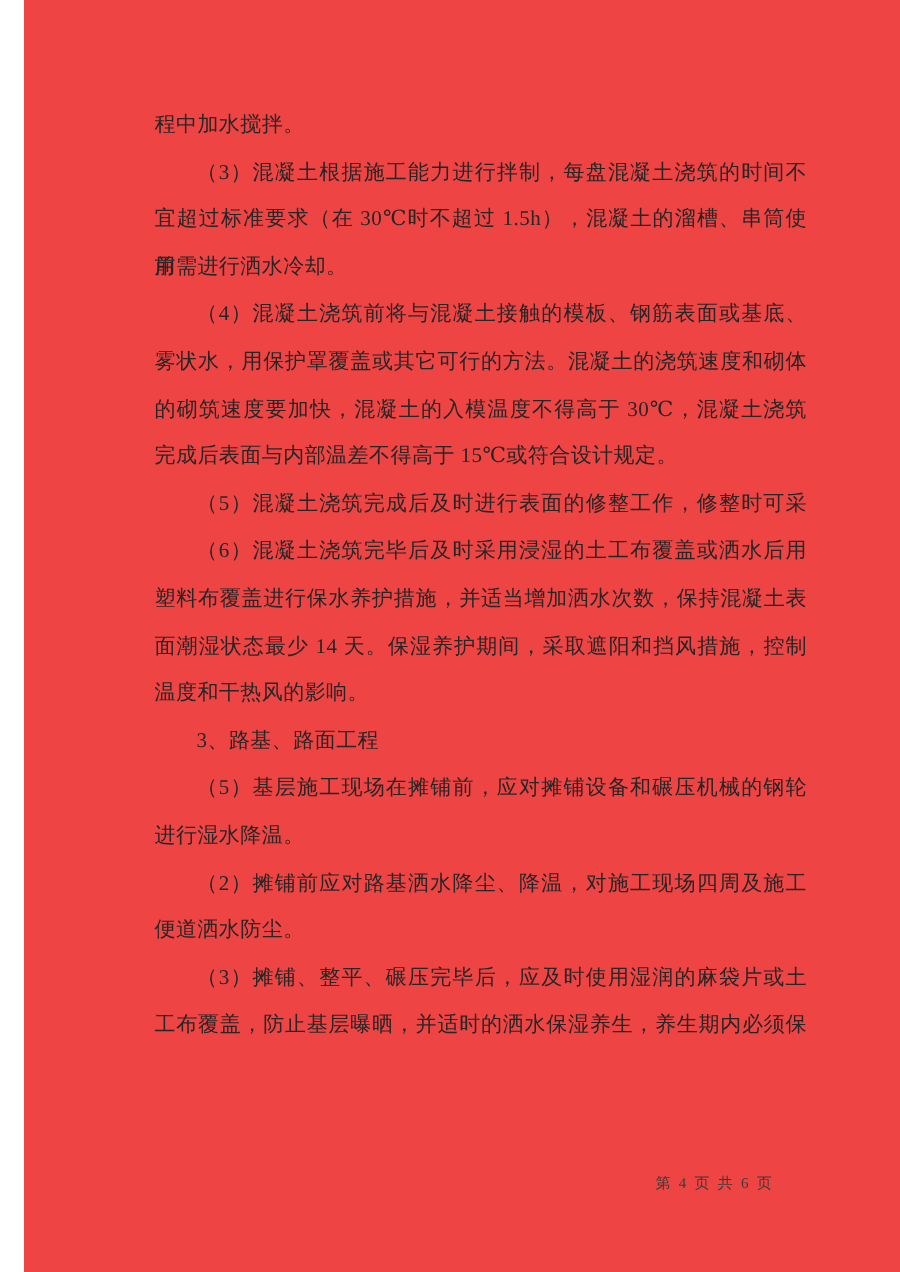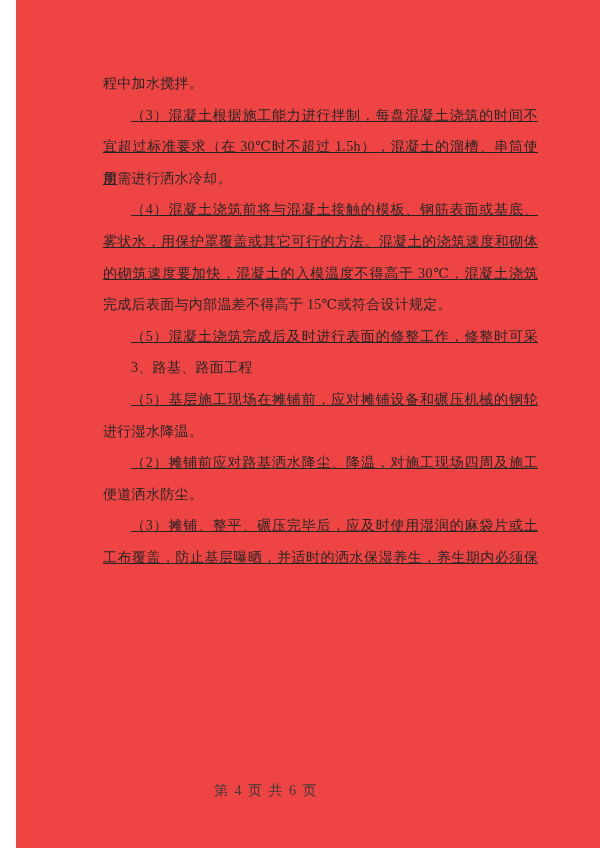--- a/index.html
+++ b/index.html
@@ -36,36 +36,35 @@
     font-size: 14px;
     line-height: 31.6px;
     height: 31.6px;
     letter-spacing: 0.3px;
     text-align: justify;
     white-space: nowrap;
     overflow: visible;
   }
   .line.wrapok {
     white-space: normal;
-    text-decoration: underline;
   }
   .line.fill {
     text-align: justify;
     text-align-last: justify;
   }
   .line.indent {
     text-indent: 28px;
   }
   .page-footer {
     position: absolute;
     left: 0;
     top: 782px;
     width: 500px;
-    text-align: center;
-    font-size: 14px;
+    text-align: right;
+    font-size: 10px;
     letter-spacing: 1.5px;
     color: #3a3a3a;
   }
 </style>
 </head>
 <body>
 
 <div class="page">
   <div class="doc-body">
       <div class="paragraph">
@@ -79,20 +78,26 @@
       <div class="paragraph">
         <div class="line indent fill wrapok">（4）混凝土浇筑前将与混凝土接触的模板、钢筋表面或基底、</div>
         <div class="line fill wrapok">雾状水，用保护罩覆盖或其它可行的方法。混凝土的浇筑速度和砌体</div>
         <div class="line fill wrapok">的砌筑速度要加快，混凝土的入模温度不得高于 30℃，混凝土浇筑</div>
         <div class="line">完成后表面与内部温差不得高于 15℃或符合设计规定。</div>
       </div>
       <div class="paragraph">
         <div class="line indent fill wrapok">（5）混凝土浇筑完成后及时进行表面的修整工作，修整时可采</div>
       </div>
       <div class="paragraph">
+        <div class="line indent fill wrapok">（6）混凝土浇筑完毕后及时采用浸湿的土工布覆盖或洒水后用</div>
+        <div class="line fill wrapok">塑料布覆盖进行保水养护措施，并适当增加洒水次数，保持混凝土表</div>
+        <div class="line fill wrapok">面潮湿状态最少 14 天。保湿养护期间，采取遮阳和挡风措施，控制</div>
+        <div class="line">温度和干热风的影响。</div>
+      </div>
+      <div class="paragraph">
         <div class="line indent">3、路基、路面工程</div>
       </div>
       <div class="paragraph">
         <div class="line indent fill wrapok">（5）基层施工现场在摊铺前，应对摊铺设备和碾压机械的钢轮</div>
         <div class="line">进行湿水降温。</div>
       </div>
       <div class="paragraph">
         <div class="line indent fill wrapok">（2）摊铺前应对路基洒水降尘、降温，对施工现场四周及施工</div>
         <div class="line">便道洒水防尘。</div>
       </div>

